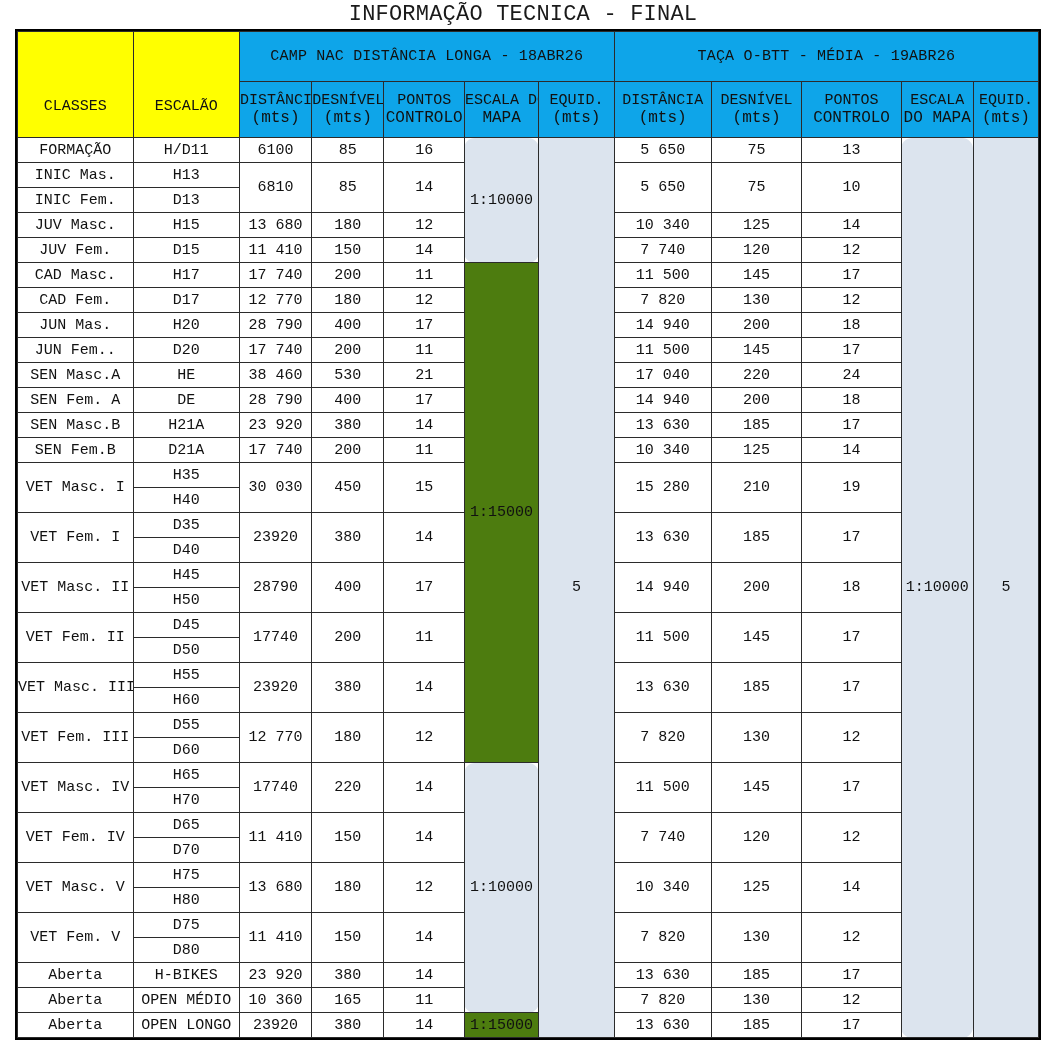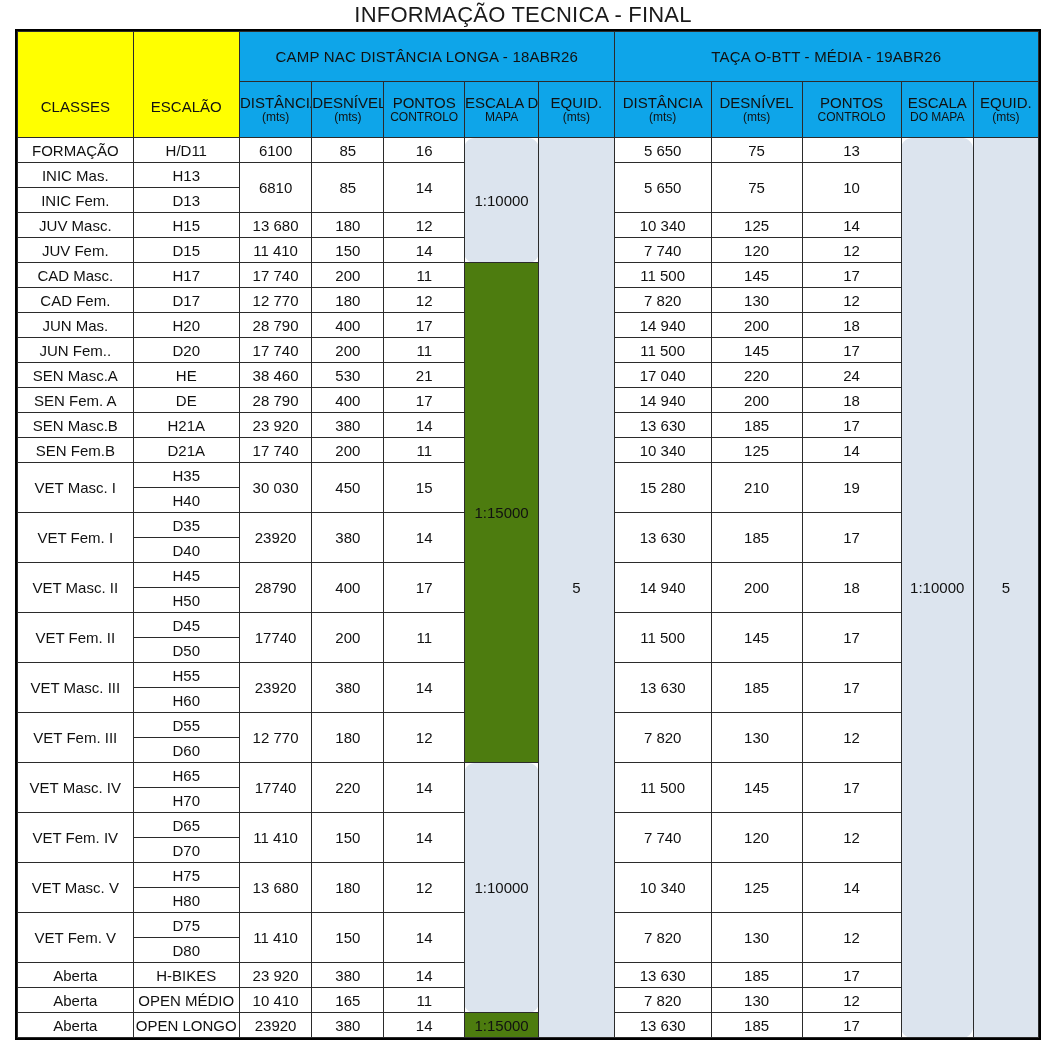--- a/index.html
+++ b/index.html
@@ -2,21 +2,21 @@
 <html><head>
 <meta charset="utf-8">
 <style>
   html,body{margin:0;padding:0;}
   body{
     width:1046px;height:1056px;
     background:#ffffff;
     font-family:"Liberation Sans", sans-serif;
     -webkit-font-smoothing:antialiased;
   }
-  #page{position:relative;width:1046px;height:1056px;overflow:hidden;}
+  #page{position:relative;width:1046px;height:1056px;overflow:hidden;font-family:Liberation Mono, monospace;}
 
   .title{
     position:absolute;left:0;top:2px;width:1046px;
     text-align:center;
     font-size:22px;
     color:#1a1a1a;
     letter-spacing:.2px;
   }
 
   table.main{
@@ -43,21 +43,21 @@
   table.main{box-shadow:0 0 0 2px #000;}
 
   .yellow{background:#ffff00;}
   .hdr-blue{background:#0ea5e9;color:#ffffff;}
   .grp-title{
     font-weight:bold;font-size:17px;letter-spacing:.2px;
   }
   .sub-hdr{
     font-size:12.5px;line-height:1.15;
   }
-  .sub-hdr .l2{font-size:12px;display:block;}
+  .sub-hdr .l2{font-size:16px;display:block;}
   .lbl-classes{font-size:15px;color:#111;}
 
   .cls-cell{font-size:14.5px;}
   .esc-cell{text-align:left;padding-left:5px;font-size:14.5px;}
   .num{font-size:15px;}
 
   .scale-dark{background:#4d7c0f;}
   .scale-light{background:#dce4ee;border-radius:11px;}
   .equid-light{background:#dce4ee;}
 </style>
@@ -368,21 +368,21 @@
           <td class="num" rowspan="1">23 920</td>
           <td class="num" rowspan="1">380</td>
           <td class="num" rowspan="1">14</td>
           <td class="num" rowspan="1">13 630</td>
           <td class="num" rowspan="1">185</td>
           <td class="num" rowspan="1">17</td>
         </tr>
         <tr style="height: 25px;">
           <td class="cls-cell" rowspan="1">Aberta</td>
           <td class="esc-cell">OPEN MÉDIO</td>
-          <td class="num" rowspan="1">10 410</td>
+          <td class="num" rowspan="1">10 360</td>
           <td class="num" rowspan="1">165</td>
           <td class="num" rowspan="1">11</td>
           <td class="num" rowspan="1">7 820</td>
           <td class="num" rowspan="1">130</td>
           <td class="num" rowspan="1">12</td>
         </tr>
         <tr style="height: 25px;">
           <td class="cls-cell" rowspan="1">Aberta</td>
           <td class="esc-cell">OPEN LONGO</td>
           <td class="num" rowspan="1">23920</td>

